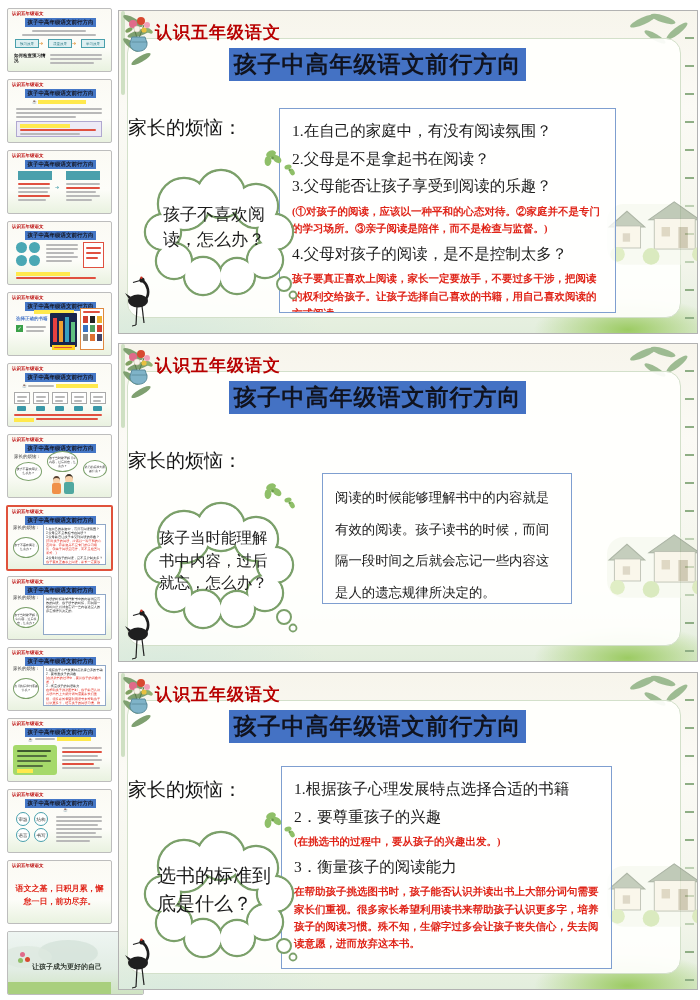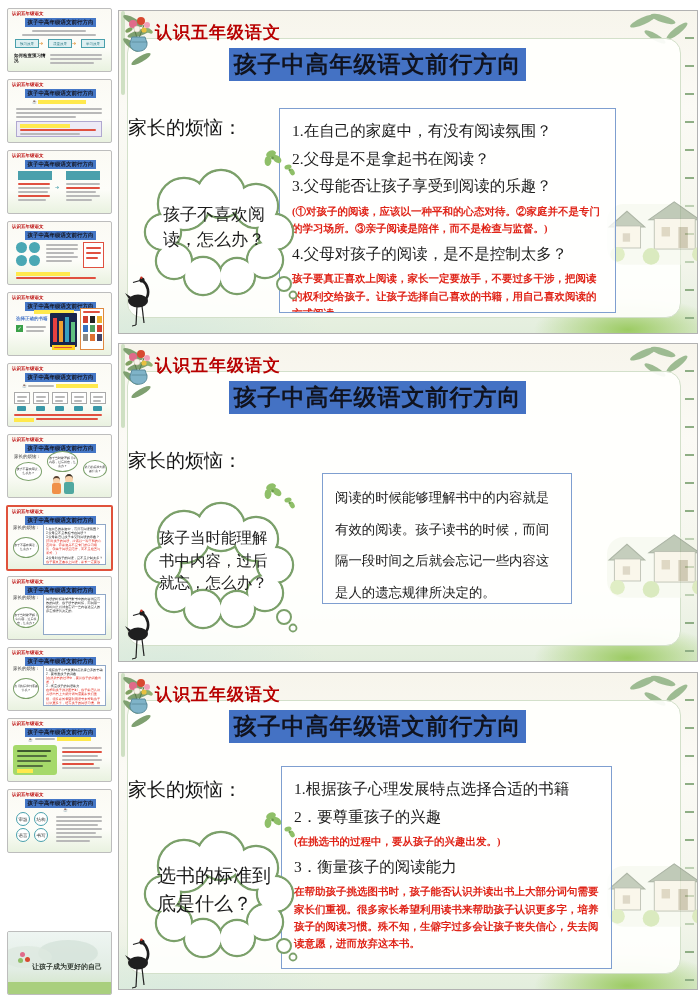--- a/index.html
+++ b/index.html
@@ -381,21 +381,25 @@
         <div class="t-circle" style="left:26px;top:38px;width:14px;height:14px;border:1px solid #49a0ac;background:#fff;font-size:4.5px;line-height:13px;color:#333">书写</div>
         <div class="t-txt" style="left:55px;top:17px;font-size:4px;color:#444">☕</div>
         <div class="t-line" style="left:48px;top:26px;width:46px"></div>
         <div class="t-line" style="left:48px;top:30px;width:46px"></div>
         <div class="t-line" style="left:48px;top:34px;width:42px"></div>
         <div class="t-line" style="left:48px;top:38px;width:46px"></div>
         <div class="t-line" style="left:48px;top:42px;width:40px"></div>
         <div class="t-line" style="left:48px;top:46px;width:46px"></div>
         <div class="t-line" style="left:48px;top:50px;width:34px"></div>
       </div>
-      <div class="thumb" style="top: 931px;">
+      <div class="thumb" style="top: 860px;">
+        <div class="t-hd">认识五年级语文</div>
+        <div class="t-txt" style="left:6px;right:6px;top:22px;font-size:8px;font-weight:700;color:#e02418;white-space:normal;text-align:center;line-height:1.6;font-family:'Liberation Serif',serif">语文之基，日积月累，懈怠一日，前功尽弃。</div>
+      </div>
+      <div class="thumb" style="top: 931px; padding-left: 32px;">
         <div style="position:absolute;inset:0;background:linear-gradient(180deg,#eef5f2 0%,#e2ede4 60%,#cfe3c2 100%)"></div>
         <div style="position:absolute;left:30px;top:8px;width:60px;height:26px;border-radius:50%;background:#d4e2da;opacity:.8"></div>
         <div style="position:absolute;left:-6px;top:14px;width:50px;height:22px;border-radius:50%;background:#dde9e0;opacity:.8"></div>
         <div style="position:absolute;left:0;bottom:0;width:103px;height:12px;background:#a9cf7e"></div>
         <div style="position:absolute;left:12px;top:20px;width:5px;height:5px;border-radius:50%;background:#e06a8a"></div>
         <div style="position:absolute;left:17px;top:25px;width:5px;height:5px;border-radius:50%;background:#d84830"></div>
         <div style="position:absolute;left:10px;top:26px;width:5px;height:5px;border-radius:50%;background:#8fbf68"></div>
         <div class="t-txt" style="left:24px;top:30px;font-size:7px;font-weight:700;color:#333c33;font-family:'Liberation Serif',serif">让孩子成为更好的自己</div>
       </div>
     </div>

